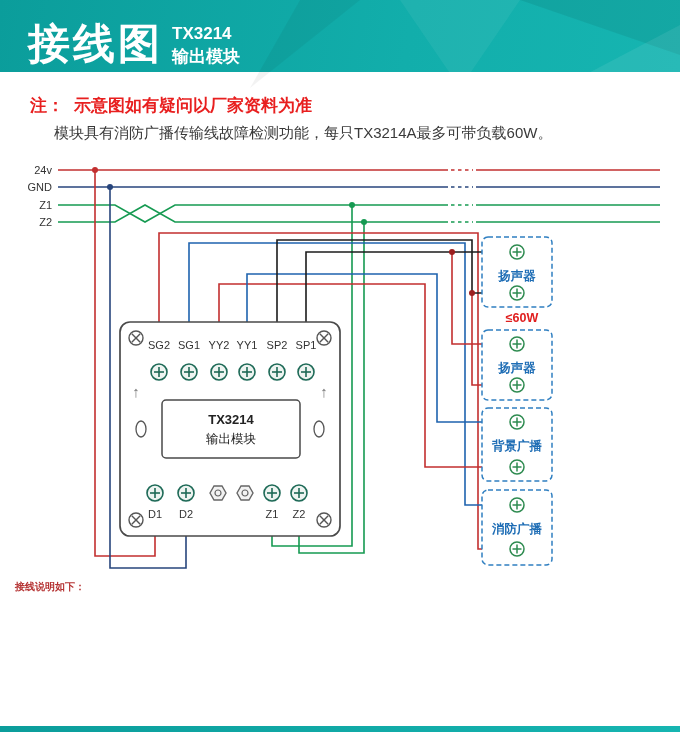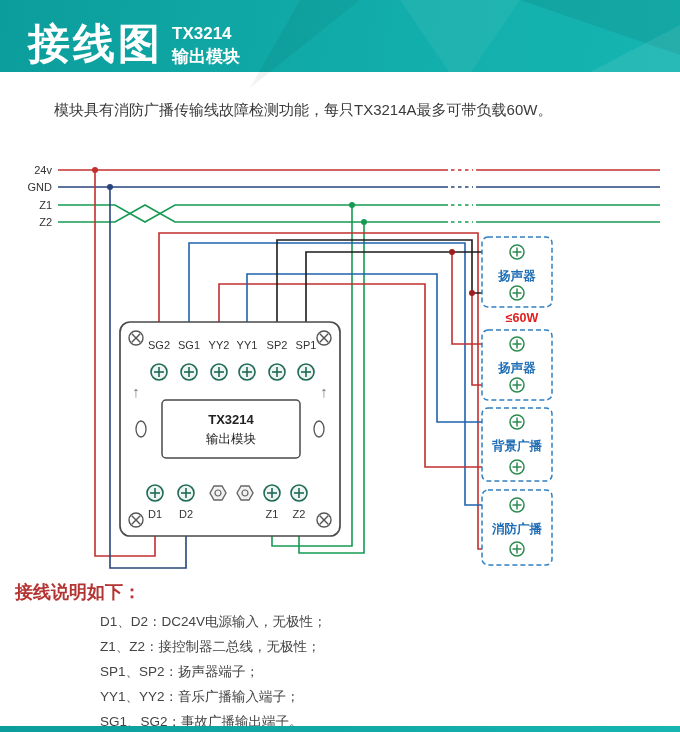--- a/index.html
+++ b/index.html
@@ -42,21 +42,21 @@
   .term-label { font-size: 11px; fill: #333; text-anchor: middle; }
   .mod-name { font-size: 13px; font-weight: 700; fill: #222; text-anchor: middle; }
   .mod-type { font-size: 12.5px; fill: #222; text-anchor: middle; }
   .arrow { font-size: 15px; fill: #7a7a7a; text-anchor: middle; }
   .oval { fill: none; stroke: #555; stroke-width: 1.3; }
   .dev-box { fill: #ffffff; stroke: #2f7fc1; stroke-width: 1.5; stroke-dasharray: 5 3; }
   .dev-label { font-size: 12.5px; font-weight: 700; fill: #1e6db5; text-anchor: middle; }
   .load-label { font-size: 12.5px; font-weight: 700; fill: #e01f1f; text-anchor: middle; }
   
   .legend { position: absolute; top: 580px; left: 15px; width: 650px; }
-  .legend-title { font-size: 18px; font-weight: 700; color: #b53333; }
+  .legend-title { font-size: 10px; font-weight: 700; color: #b53333; }
   .legend-items { list-style: none; margin-left: 85px; margin-top: 5px; }
   .legend-items li { font-size: 13.5px; color: #444; line-height: 25px; height: 25px; }
   
   .footer-bar {
     position: absolute; left: 0; bottom: 0; width: 680px; height: 6px;
     background: linear-gradient(90deg, #0b9d9b, #16b5b1);
   }
 </style>
 </head>
 <body>
@@ -71,20 +71,23 @@
       <polygon points="680,88 560,88 680,25" fill="rgba(255,255,255,0.08)"></polygon>
     </svg>
     <h1 class="banner-title">接线图</h1>
     <div class="banner-sub">
       <div>TX3214</div>
       <div>输出模块</div>
     </div>
   </header>
 
   <div class="note">
+    <div class="note-line1">
+      <span class="note-prefix">注：</span><span>示意图如有疑问以厂家资料为准</span>
+    </div>
     <div class="note-desc">模块具有消防广播传输线故障检测功能，每只TX3214A最多可带负载60W。</div>
   </div>
 
   <svg class="diagram" width="680" height="430" viewBox="0 0 680 430">
     <defs>
       <g id="screw-t">
         <circle r="8" fill="#eef4f1" stroke="#1e6a57" stroke-width="1.6"></circle>
         <line x1="-5" y1="0" x2="5" y2="0" stroke="#1e6a57" stroke-width="1.6"></line>
         <line x1="0" y1="-5" x2="0" y2="5" stroke="#1e6a57" stroke-width="1.6"></line>
       </g>
@@ -229,23 +232,16 @@
 
       <rect class="dev-box" x="482" y="340" width="70" height="75" rx="6"></rect>
       <use href="#term" x="517" y="355"></use>
       <text class="dev-label" x="517" y="383">消防广播</text>
       <use href="#term" x="517" y="399"></use>
     </g>
   </svg>
 
   <div class="legend">
     <div class="legend-title">接线说明如下：</div>
-    <ul class="legend-items">
-      <li>D1、D2：DC24V电源输入，无极性；</li>
-      <li>Z1、Z2：接控制器二总线，无极性；</li>
-      <li>SP1、SP2：扬声器端子；</li>
-      <li>YY1、YY2：音乐广播输入端子；</li>
-      <li>SG1、SG2：事故广播输出端子。</li>
-    </ul>
   </div>
 
   <footer class="footer-bar"></footer>
 </div>
 
 </body></html>

